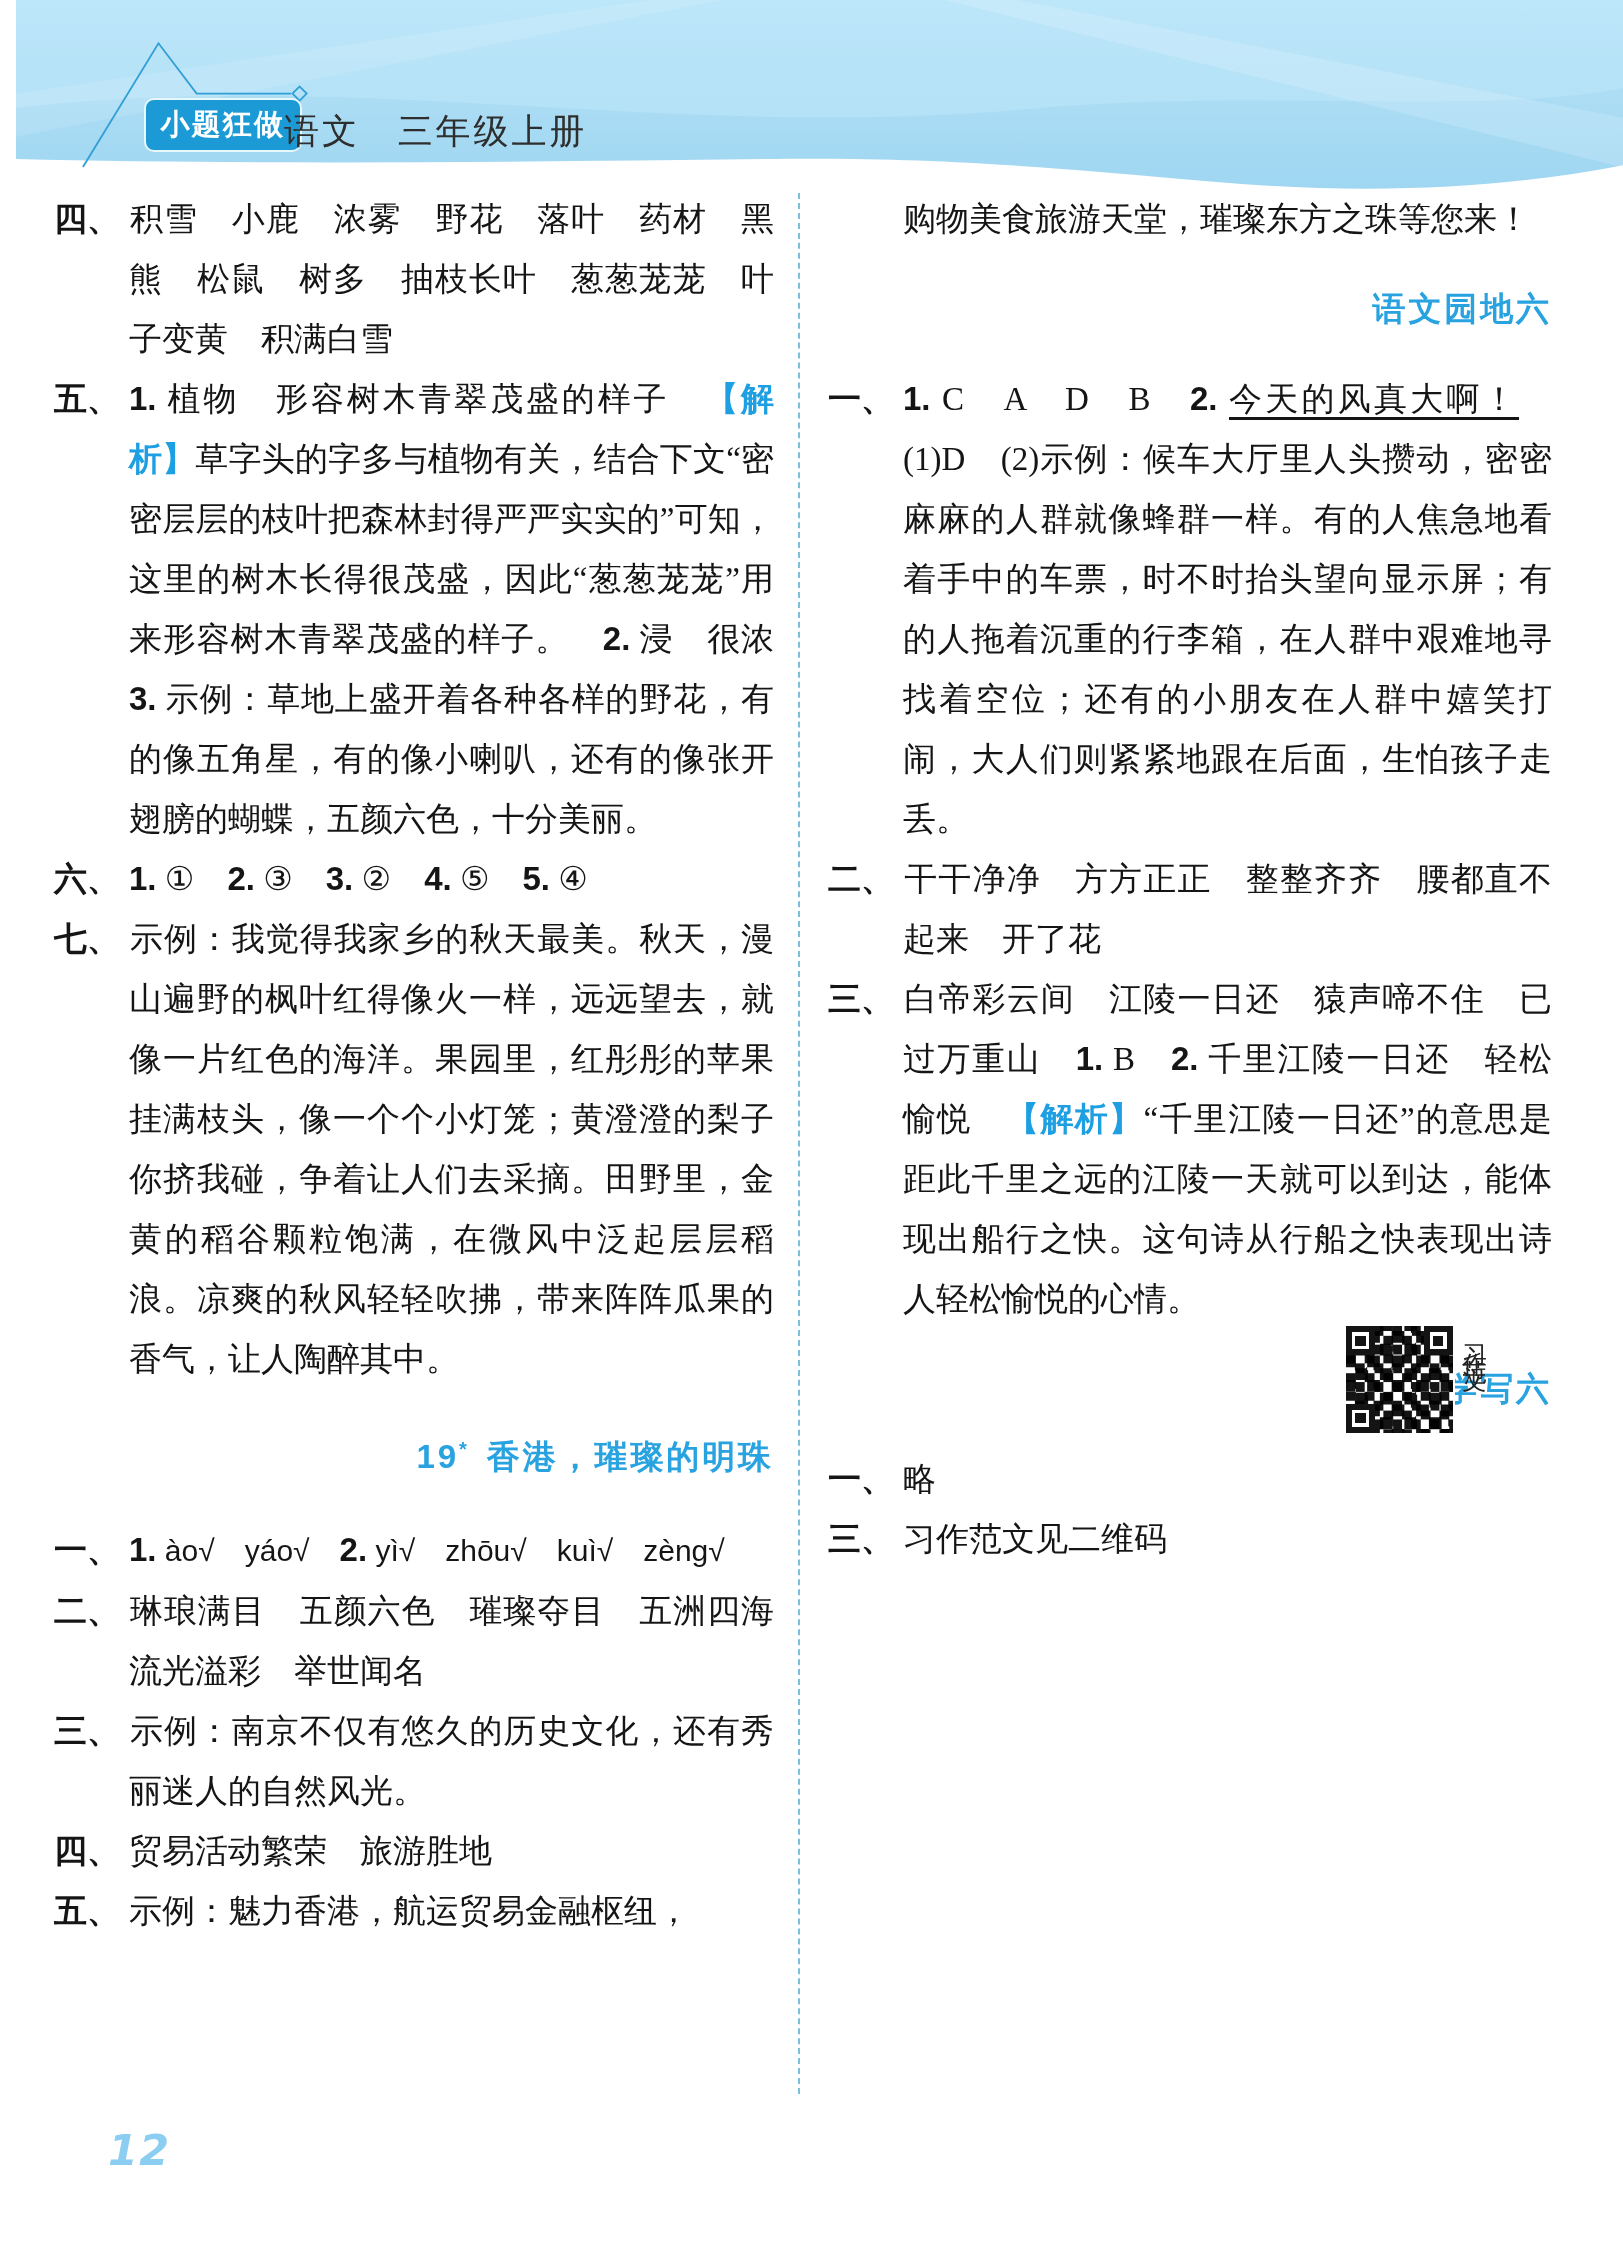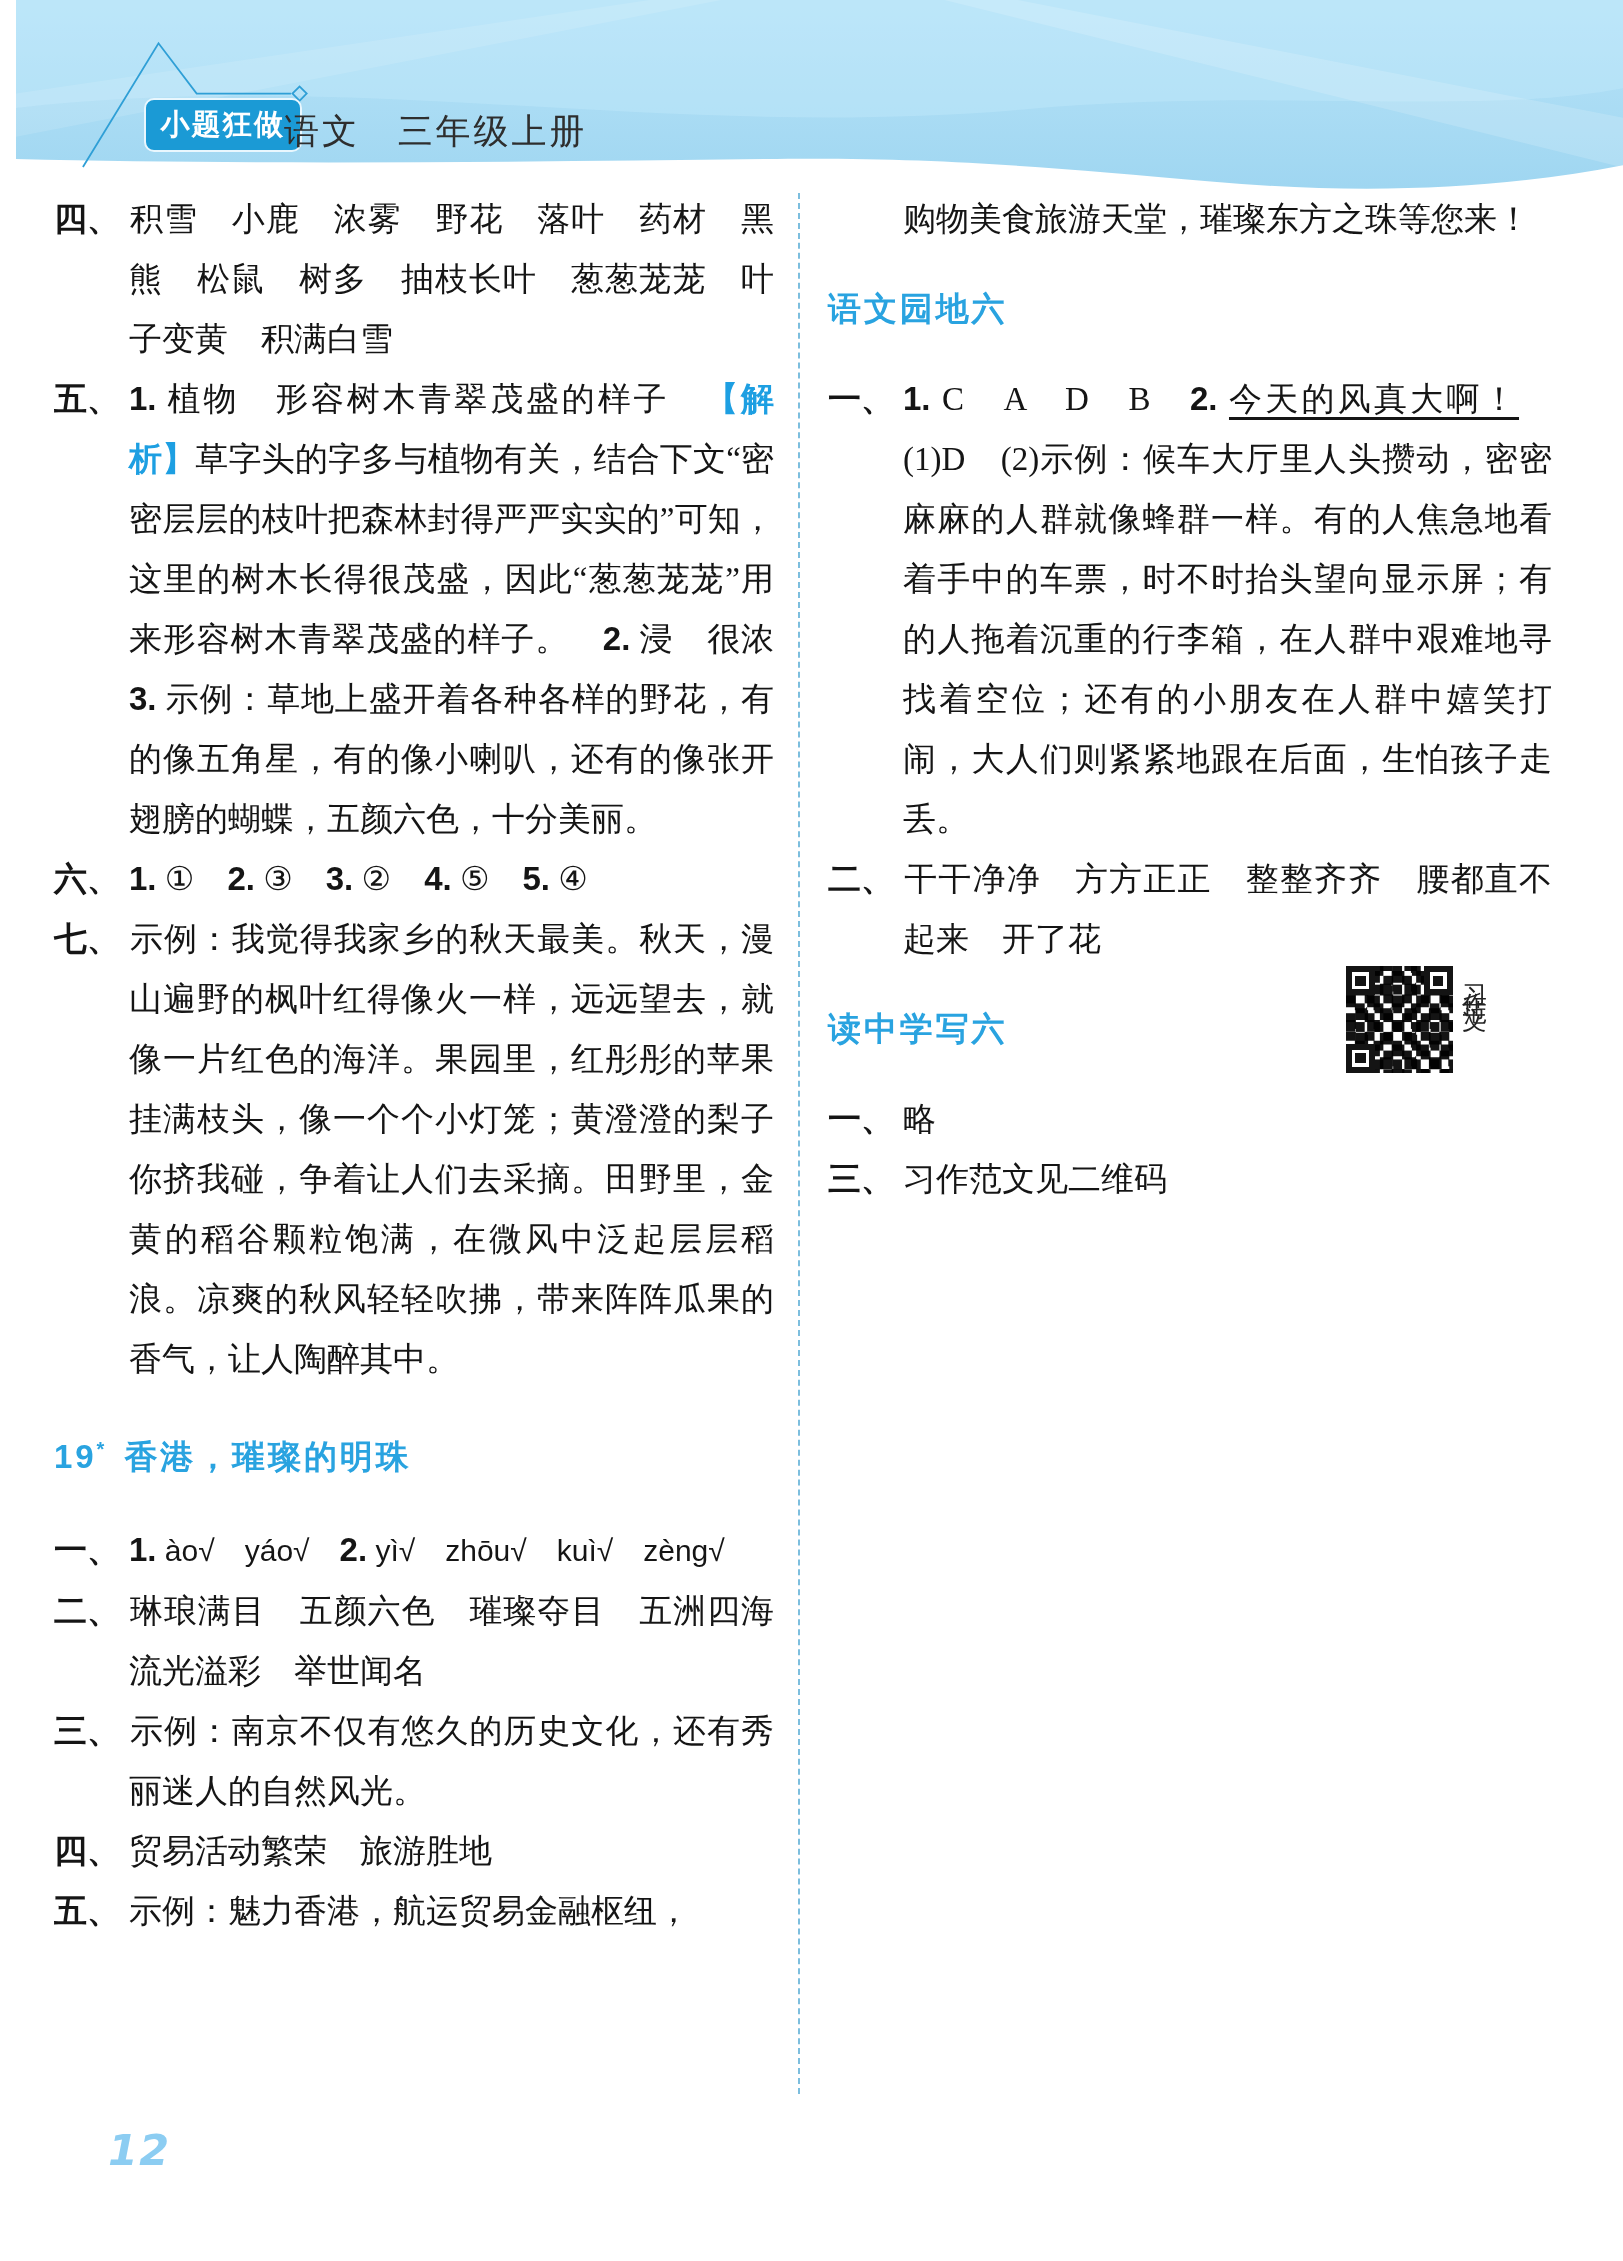--- a/index.html
+++ b/index.html
@@ -40,21 +40,21 @@
   .item.cont{text-indent:0;}
   .marker{
     display:inline-block;width:75px;text-indent:0;
     font-family:"Liberation Sans","DejaVu Sans",sans-serif;font-weight:700;
   }
   .b{font-family:"Liberation Sans","DejaVu Sans",sans-serif;font-weight:700;}
   .jx{font-family:"Liberation Sans","DejaVu Sans",sans-serif;font-weight:700;color:var(--jx);}
   .u{text-decoration:underline;text-underline-offset:7.2px;}
   .py{font-family:"Liberation Sans","DejaVu Sans",sans-serif;font-size:30px;}
   .heading{
-    text-align:left;color:var(--accent);
+    text-align:right;color:var(--accent);
     font-family:"Liberation Sans","DejaVu Sans",sans-serif;font-weight:700;font-size:33px;
     margin:30px 0;letter-spacing:2.9px;position:relative;text-indent:0;
   }
   .heading .hstar{font-size:20px;vertical-align:super;margin-right:10px;}
   .heading .htitle{margin-left:7.2px;font-family:Liberation Mono, monospace;}
   
   .column-divider{
     position:absolute;left:798px;top:193px;height:1901px;width:0;
     border-left:2.9px dashed var(--divider);
   }
@@ -165,20 +165,23 @@
     <div class="heading">语文园地六</div>
 
     <div class="item">
       <span class="marker">一、</span><span class="b">1.</span><span class="t"> C　A　D　B　</span><span class="b">2.</span><span class="t"> </span><span class="u">今天的风真大啊！</span><span class="t">　(1)D　(2)示例：候车大厅里人头攒动，密密麻麻的人群就像蜂群一样。有的人焦急地看着手中的车票，时不时抬头望向显示屏；有的人拖着沉重的行李箱，在人群中艰难地寻找着空位；还有的小朋友在人群中嬉笑打闹，大人们则紧紧地跟在后面，生怕孩子走丢。</span>
     </div>
 
     <div class="item">
       <span class="marker">二、</span><span class="t">干干净净　方方正正　整整齐齐　腰都直不起来　开了花</span>
     </div>
 
+    <div class="item">
+      <span class="marker">三、</span><span class="t">白帝彩云间　江陵一日还　猿声啼不住　已过万重山　</span><span class="b">1.</span><span class="t"> B　</span><span class="b">2.</span><span class="t"> 千里江陵一日还　轻松愉悦　</span><span class="jx">【解析】</span><span class="t">“千里江陵一日还”的意思是距此千里之远的江陵一天就可以到达，能体现出船行之快。这句诗从行船之快表现出诗人轻松愉悦的心情。</span>
+    </div>
 
     <div class="heading">
       <span>读中学写六</span>
       <div class="qr-wrap">
         <div class="qr">
           <div class="fp tl"></div>
           <div class="fp tr"></div>
           <div class="fp bl"></div>
         </div>
         <div class="qr-caption">习作范文</div>

